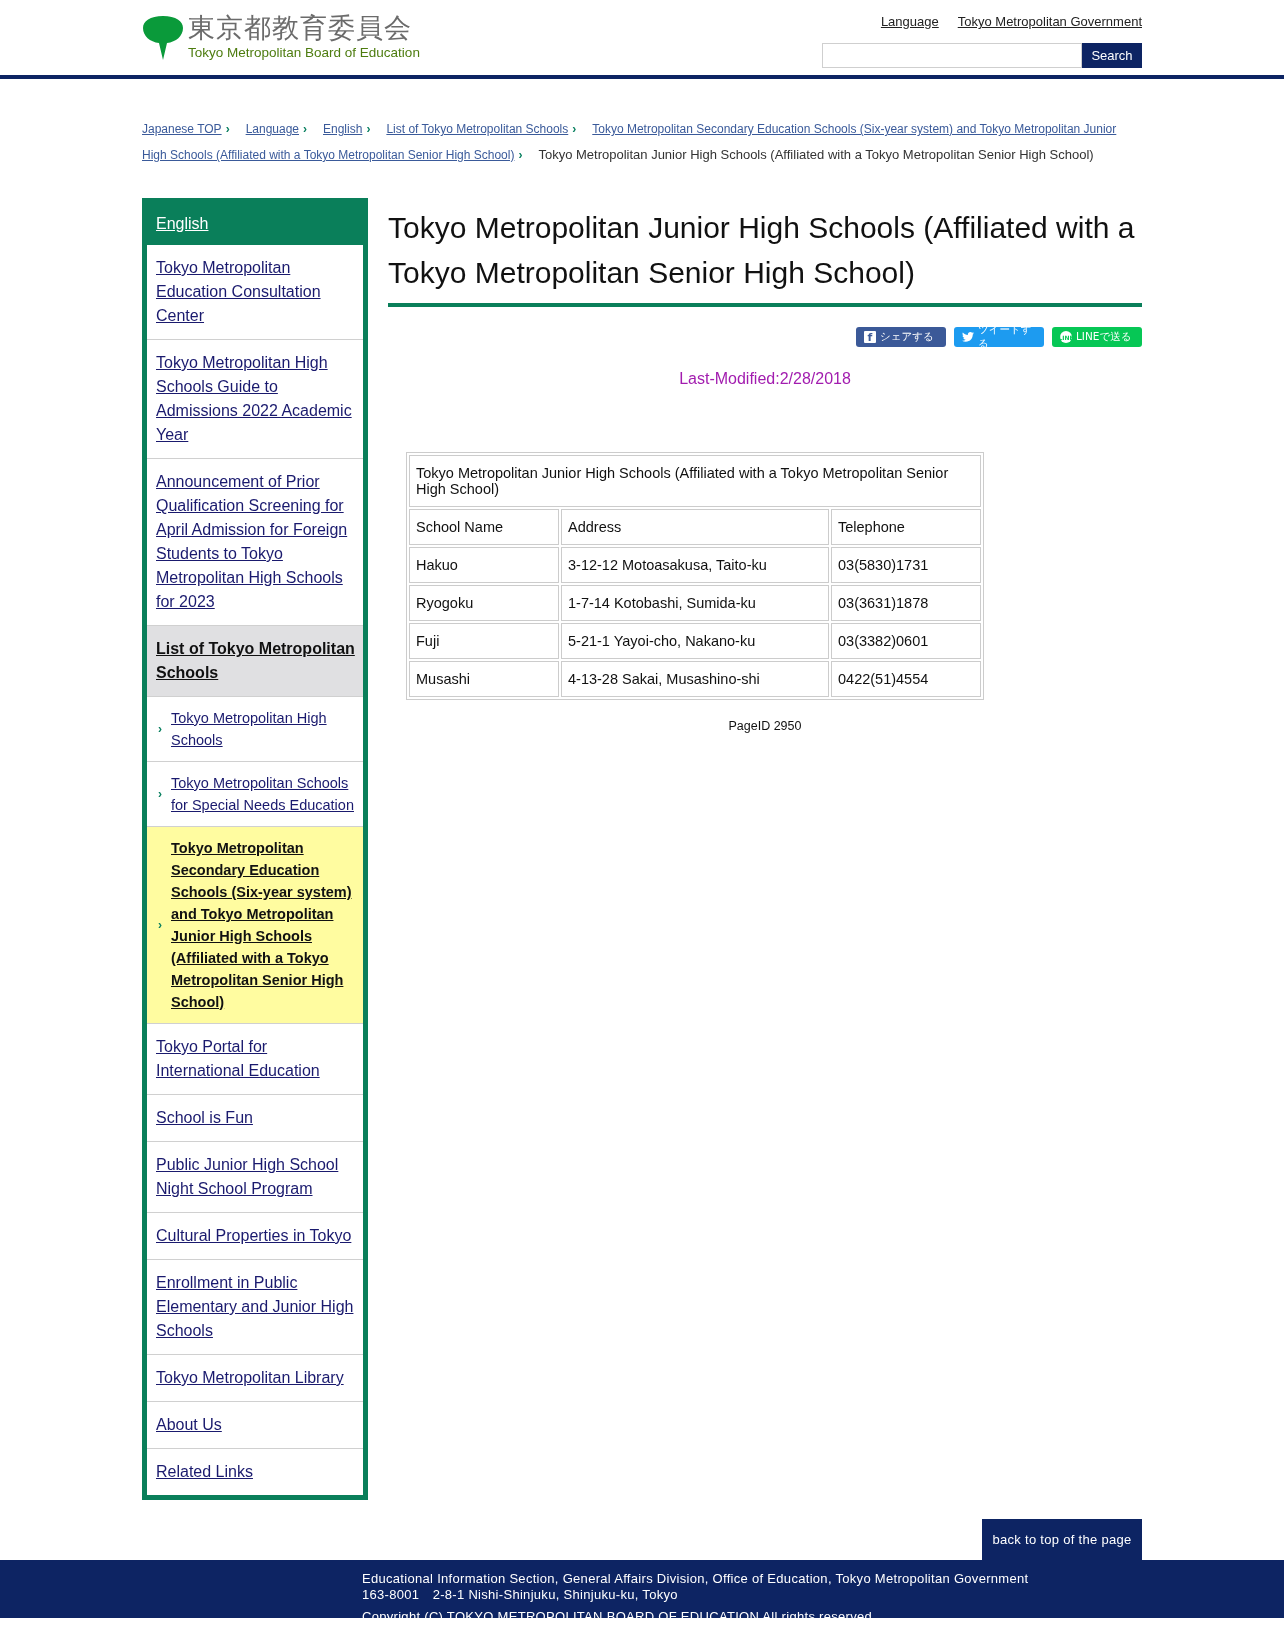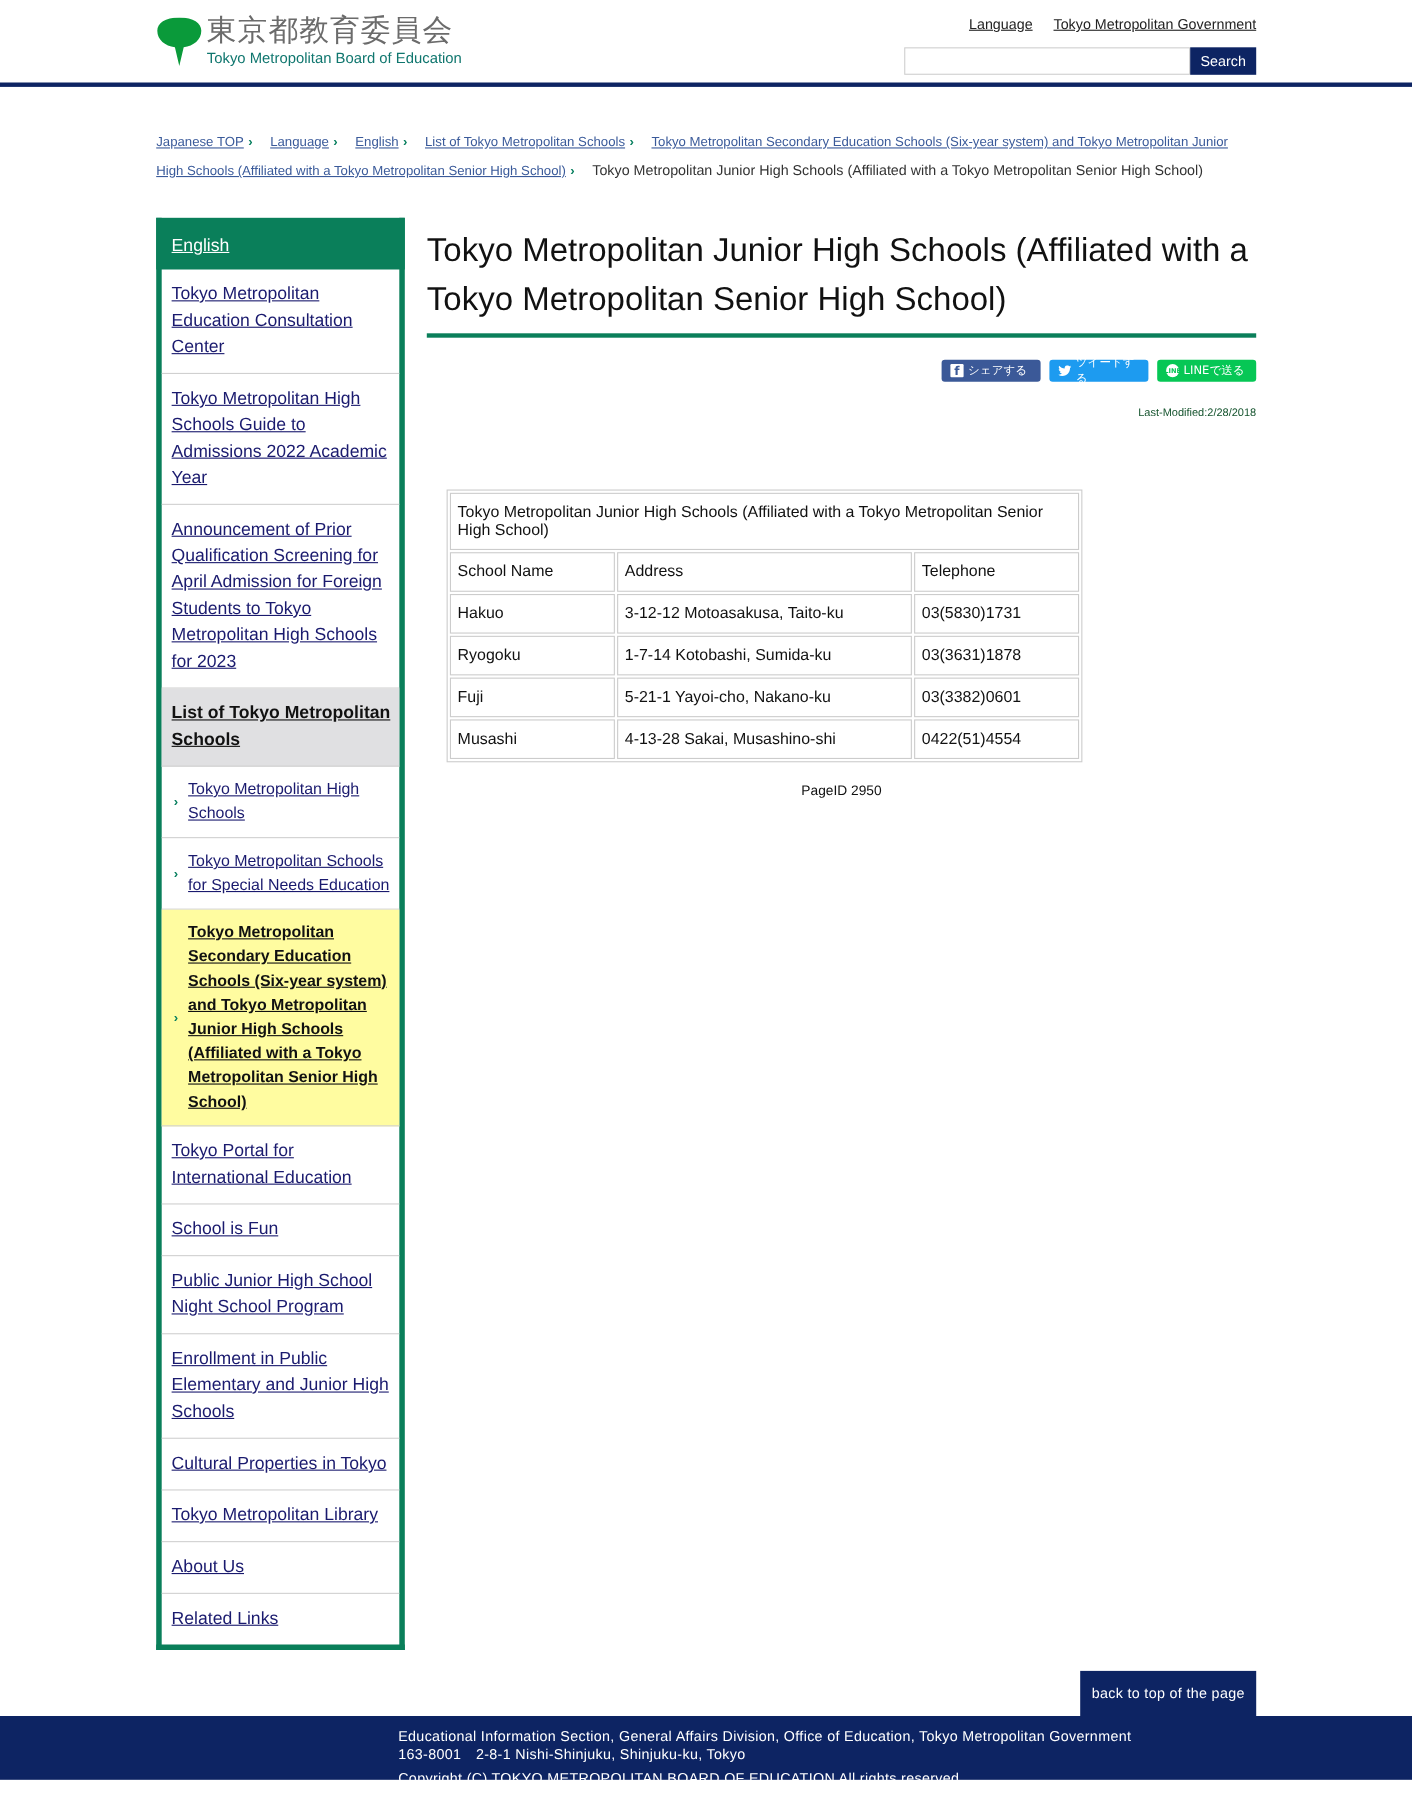--- a/index.html
+++ b/index.html
@@ -7,21 +7,21 @@
   body { font-family: "Liberation Sans", "DejaVu Sans", sans-serif; color: #000; position: relative; min-height: 1639px; }
   a { color: #1a1a6e; }
 
   
   #header { height: 79px; border-bottom: 4px solid #0d2463; position: relative; }
   #logo { position: absolute; left: 142px; top: 16px; display: flex; align-items: flex-start; }
   #logo-mark { width: 42px; height: 44px; position: relative; }
   #logo-mark svg { display:block; }
   #logo-text { margin-left: 4px; }
   #logo-jp { font-size: 27px; color: #6b6b6b; letter-spacing: 1px; line-height: 28px; font-family: Liberation Mono, monospace; }
-  #logo-en { font-size: 13.5px; color: #0f766e; line-height: 16px; margin-top: 1px; }
+  #logo-en { font-size: 13.5px; color: #4d7c0f; line-height: 16px; margin-top: 1px; }
   #util-links { position: absolute; right: 142px; top: 14px; font-size: 13px; display: flex; gap: 19px; }
   #util-links a { color: #222; text-decoration: underline; }
   #search { position: absolute; right: 142px; top: 43px; display: flex; }
   #search-input { width: 260px; height: 25px; border: 1px solid #cfcfcf; background: #fff; }
   #search-button { width: 60px; height: 25px; background: #0d2463; color: #fff; border: none; font-size: 13px; font-family: "Liberation Sans", sans-serif; }
 
   
   #breadcrumb { position: absolute; left: 142px; top: 116px; width: 1000px; font-size: 12px; line-height: 26px; color: #333; }
   #breadcrumb a { color: #3a5a9a; text-decoration: underline; }
   .bc-sep { display: inline-block; color: #0a8060; font-weight: bold; margin: 0 16px 0 4px; font-size: 12px; }
@@ -46,21 +46,21 @@
   #main { position: absolute; left: 388px; top: 205px; width: 754px; }
   #page-title { font-size: 30px; font-weight: normal; line-height: 45px; padding-bottom: 8px; border-bottom: 4px solid #0a7f5a; color: #111; }
   #share-bar { display: flex; justify-content: flex-end; gap: 8px; margin-top: 20px; }
   .share-btn { height: 20px; border-radius: 3px; color: #fff; font-size: 10.5px; display: flex; align-items: center; padding: 0 8px; gap: 4px; font-family: "DejaVu Sans", sans-serif; }
   .share-fb { background: #3b5998; width: 90px; }
   .share-tw { background: #1d9bf0; width: 90px; }
   .share-line { background: #06c755; width: 90px; }
   .share-ico { width: 12px; height: 12px; display: inline-flex; align-items: center; justify-content: center; font-weight: bold; font-size: 11px; }
   .fb-ico { background: #fff; color: #3b5998; border-radius: 1px; }
   .line-ico { background: #fff; color: #06c755; border-radius: 50%; font-size: 6px; }
-  #last-modified { text-align: right; font-size: 10px; margin-top: 23px; color: #14532d; }
+  #last-modified { text-align: center; font-size: 16px; margin-top: 23px; color: #a21caf; }
 
   #schools-table { border-collapse: separate; border-spacing: 2px; border: 1px solid #ccc; margin-left: 18px; margin-top: 64px; font-size: 14.5px; }
   #schools-table td, #schools-table th { border: 1px solid #ccc; padding: 9px 6px; font-weight: normal; text-align: left; color: #111; height: 35px; }
   #schools-table td.c1 { width: 150px; }
   #schools-table td.c2 { width: 268px; }
   #schools-table td.c3 { width: 150px; }
   #page-id { text-align: center; font-size: 12.5px; margin-top: 19px; color: #111; }
 
   
   #back-top { position: absolute; left: 982px; top: 1519px; width: 160px; height: 41px; background: #0d2463; color: #fff; font-size: 13px; display: flex; align-items: center; justify-content: center; text-decoration: none; letter-spacing: 0.3px; }
@@ -115,22 +115,22 @@
       <span class="chev">›</span>
       <a href="#">Tokyo Metropolitan Schools for Special Needs Education</a>
     </div>
   <div class="nav-sub current">
       <span class="chev">›</span>
       <a href="#">Tokyo Metropolitan Secondary Education Schools (Six-year system) and Tokyo Metropolitan Junior High Schools (Affiliated with a Tokyo Metropolitan Senior High School)</a>
     </div>
   <div class="nav-item"><a href="#">Tokyo Portal for International Education</a></div>
   <div class="nav-item"><a href="#">School is Fun</a></div>
   <div class="nav-item"><a href="#">Public Junior High School Night School Program</a></div>
+  <div class="nav-item"><a href="#">Cultural Properties in Tokyo</a></div>
   <div class="nav-item"><a href="#">Enrollment in Public Elementary and Junior High Schools</a></div>
-  <div class="nav-item"><a href="#">Cultural Properties in Tokyo</a></div>
   <div class="nav-item"><a href="#">Tokyo Metropolitan Library</a></div>
   <div class="nav-item"><a href="#">About Us</a></div>
   <div class="nav-item"><a href="#">Related Links</a></div>
 </div>
 
 <div id="main">
   <h1 id="page-title">Tokyo Metropolitan Junior High Schools (Affiliated with a Tokyo Metropolitan Senior High School)</h1>
 
   <div id="share-bar">
     <a href="#" class="share-btn share-fb" style="text-decoration:none;">

